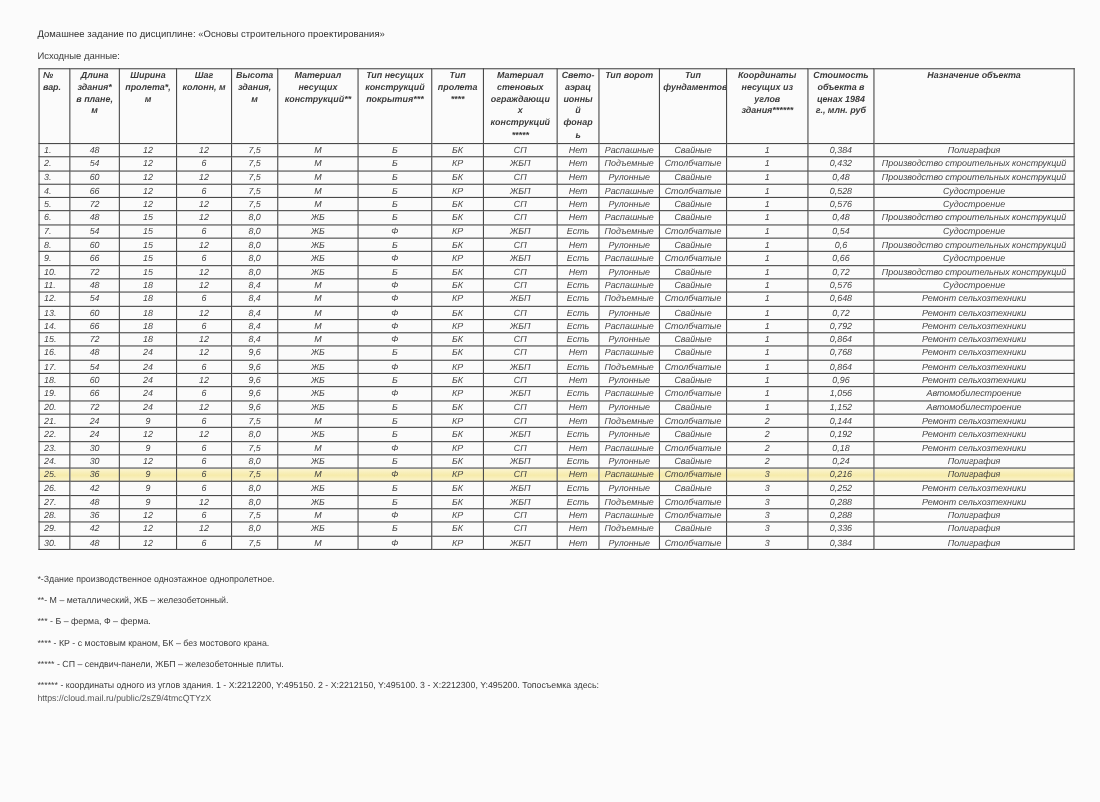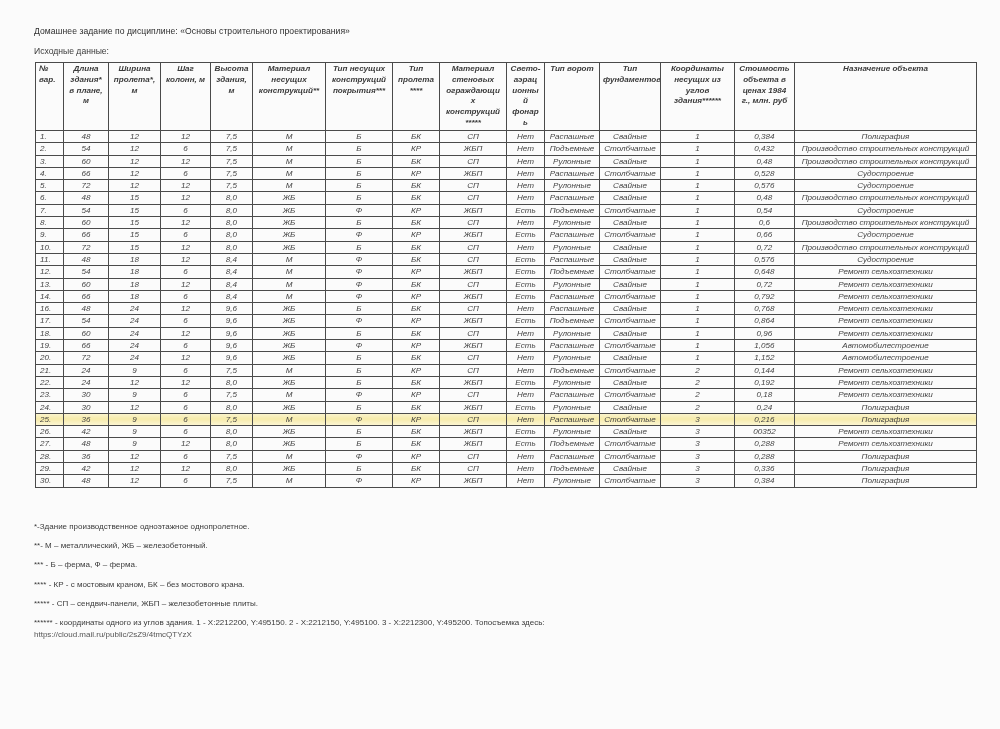--- a/index.html
+++ b/index.html
@@ -365,20 +365,37 @@
         <td>КР</td>
         <td>ЖБП</td>
         <td>Есть</td>
         <td>Распашные</td>
         <td>Столбчатые</td>
         <td>1</td>
         <td>0,792</td>
         <td class="purpose">Ремонт сельхозтехники</td>
       </tr>
       <tr>
+        <td class="num">15.</td>
+        <td>72</td>
+        <td>18</td>
+        <td>12</td>
+        <td>8,4</td>
+        <td>М</td>
+        <td>Ф</td>
+        <td>БК</td>
+        <td>СП</td>
+        <td>Есть</td>
+        <td>Рулонные</td>
+        <td>Свайные</td>
+        <td>1</td>
+        <td>0,864</td>
+        <td class="purpose">Ремонт сельхозтехники</td>
+      </tr>
+      <tr>
         <td class="num">16.</td>
         <td>48</td>
         <td>24</td>
         <td>12</td>
         <td>9,6</td>
         <td>ЖБ</td>
         <td>Б</td>
         <td>БК</td>
         <td>СП</td>
         <td>Нет</td>
@@ -548,21 +565,21 @@
         <td>6</td>
         <td>8,0</td>
         <td>ЖБ</td>
         <td>Б</td>
         <td>БК</td>
         <td>ЖБП</td>
         <td>Есть</td>
         <td>Рулонные</td>
         <td>Свайные</td>
         <td>3</td>
-        <td>00352</td>
+        <td>0,252</td>
         <td class="purpose">Ремонт сельхозтехники</td>
       </tr>
       <tr>
         <td class="num">27.</td>
         <td>48</td>
         <td>9</td>
         <td>12</td>
         <td>8,0</td>
         <td>ЖБ</td>
         <td>Б</td>

